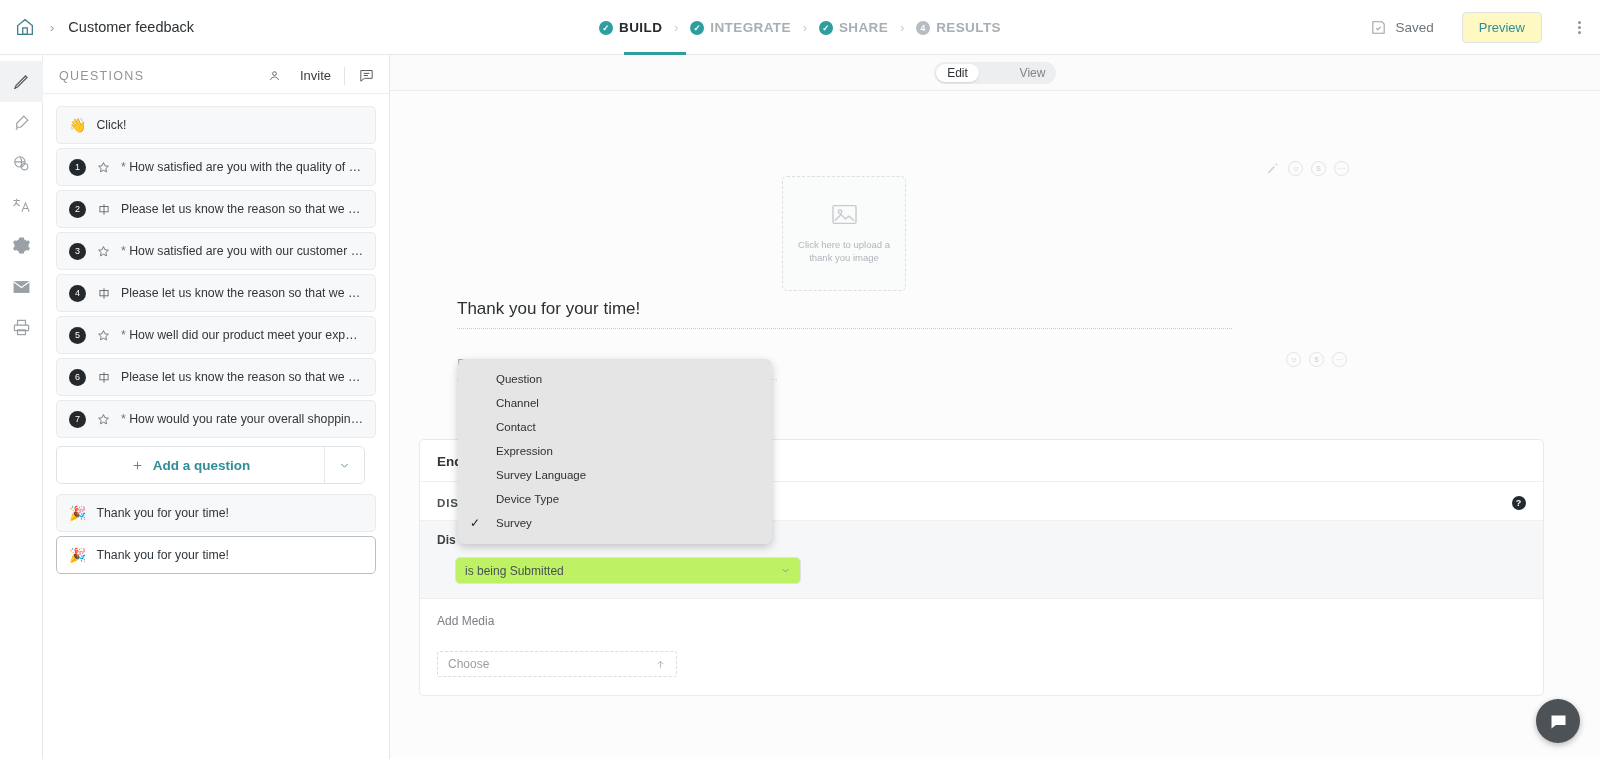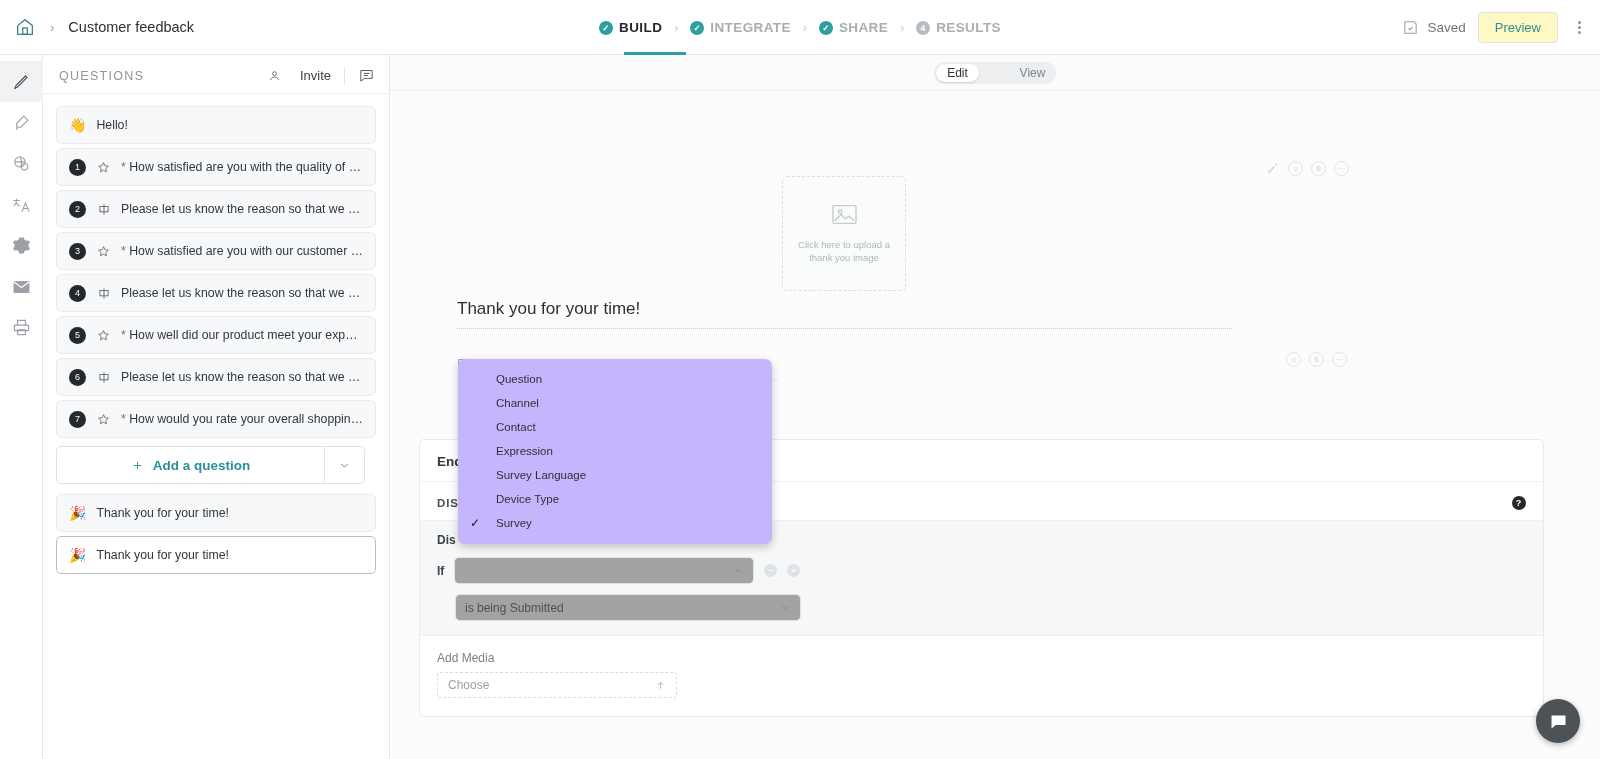--- a/index.html
+++ b/index.html
@@ -36,21 +36,21 @@
   .step.done .dot { background: #2f9e9e; }
   .step.todo .dot { background: #b6bcc1; }
   .step.active .label { color: #24292d; font-weight: bold; }
   .step .label { color: #a7aeb4; font-weight: bold; }
   .step.done:not(.active) .label { color: #a7aeb4; }
   .step-sep { color: #c3c9cd; font-size: 12px; margin: 0 2px; }
   .step-underline {
     position: absolute; bottom: 0; left: 0; height: 3px; background: #2f9e9e;
   }
 
-  .topright { position: absolute; right: 12px; top: 0; height: 55px; display: flex; align-items: center; gap: 12px; }
+  .topright { position: absolute; right: 12px; top: 0; height: 55px; display: flex; align-items: center; gap: 28px; }
   .saved { display: flex; align-items: center; gap: 8px; font-size: 13.5px; color: #6d757b; }
   .preview-btn {
     border: 1px solid #dfe3e6; border-radius: 4px; background: #fef9c3;
     color: #2f8e97; font-size: 13px; padding: 7px 16px; cursor: pointer;
   }
   .kebab { width: 18px; height: 22px; display:flex; flex-direction:column; align-items:center; justify-content:center; gap:2px; cursor:pointer;}
   .kebab i { width: 3px; height: 3px; border-radius: 50%; background: #8d9499; display:block;}
 
   
   .rail {
@@ -164,39 +164,39 @@
                    display: flex; align-items: center; }
   .help-dot {
     width: 14px; height: 14px; border-radius: 50%; background: #24292d; color: #fff;
     font-size: 9px; display: flex; align-items: center; justify-content: center; margin-left: auto; cursor: pointer;
   }
   .cond-band { margin: 10px 0 0 0; background: #f6f7f8; border-top: 1px solid #eef0f1; border-bottom: 1px solid #eef0f1;
                padding: 12px 17px 14px 17px; }
   .cond-line { display: flex; align-items: center; gap: 10px; font-size: 12px; color: #3b4146; margin-bottom: 10px; }
   .cond-line b { font-weight: bold; }
   .sel {
-    border: 1px solid #dfe3e6; background: #a3a3a3; border-radius: 5px; height: 27px;
+    border: 1px solid #dfe3e6; background: #bef264; border-radius: 5px; height: 27px;
     display: flex; align-items: center; padding: 0 9px; font-size: 12px; color: #4a5156;
     justify-content: space-between; cursor: pointer;
   }
   .sel .cv { color: #7d848a; }
   .circ-btn { width: 13px; height: 13px; border-radius: 50%; background: #dfe2e5; color: #fff;
               font-size: 10px; line-height: 1; display: flex; align-items: center; justify-content: center; cursor: pointer; }
   .media { padding: 15px 17px 18px 17px; }
-  .media-label { font-size: 12px; color: #7b8187; margin-bottom: 7px; }
+  .media-label { font-size: 12px; color: #7b8187; margin-bottom: 23px; }
   .choose {
     width: 240px; height: 26px; border: 1px dashed #d9dde0; border-radius: 3px;
     display: flex; align-items: center; justify-content: space-between; padding: 0 10px;
     font-size: 12px; color: #9aa0a6; cursor: pointer;
   }
 
   
   .dropdown {
     position: absolute; left: 458px; top: 359px; width: 314px;
-    background: #c4b5fd; border-radius: 7px; box-shadow: 0 3px 9px rgba(0,0,0,.22);
+    background: #e5e5e5; border-radius: 7px; box-shadow: 0 3px 9px rgba(0,0,0,.22);
     padding: 8px 0 9px 0; z-index: 40; text-align: right;
   }
   .dd-item { height: 24px; display: flex; align-items: center; font-size: 11.5px; color: #2d3135;
              padding-left: 38px; position: relative; cursor: pointer; }
   .dd-item .check { position: absolute; left: 12px; font-size: 12px; color: #1b1d20; }
 
   .chat-fab {
     position: absolute; right: 20px; bottom: 16px; width: 44px; height: 44px;
     border-radius: 50%; background: #4d5256; display: flex; align-items: center; justify-content: center;
     box-shadow: 0 2px 6px rgba(0,0,0,.28); cursor: pointer;
@@ -327,21 +327,21 @@
           <path d="M4 5h16v11H9l-5 4z"></path>
             <path d="M8 9h8M8 12h6"></path>
         </svg>
       </span>
     </div>
 
     <div class="qlist">
 
       <div class="qrow">
         <span class="emoji">👋</span>
-        <span class="qtext">Hello!</span>
+        <span class="qtext">Click!</span>
       </div>
 
       <div class="qrow">
         <span class="qnum">1</span>
         <span class="qicon">
           <svg width="13" height="13" viewBox="0 0 24 24" fill="none" stroke="#55595d" stroke-width="1.4">
               <path d="M12 3l2.7 5.8 6.3.7-4.7 4.3 1.3 6.2L12 17l-5.6 3 1.3-6.2L3 9.5l6.3-.7z"></path>
             </svg>
         </span>
         <span class="qtext"><span class="req">*</span> <span>How satisfied are you with the quality of our product?</span></span>
@@ -498,33 +498,20 @@
 
       <div class="logic-card">
         <div class="logic-head">End Y</div>
         <div class="section-label">
           <span>DISP</span>
           <span class="help-dot">?</span>
         </div>
         <div class="cond-band">
           <div class="cond-line">
             <b>Dis</b>
-          </div>
-          <div class="cond-line">
-            <b>If</b>
-            <div class="sel" style="width:300px;">
-              <span class="cv"></span>
-              <span>
-                <svg width="11" height="11" viewBox="0 0 24 24" fill="none" stroke="#7d848a" stroke-width="1.8">
-                    <path d="M6 9l6 6 6-6"></path>
-                  </svg>
-              </span>
-            </div>
-            <span class="circ-btn">−</span>
-            <span class="circ-btn">+</span>
           </div>
           <div class="cond-line" style="margin-bottom:0;">
             <div class="sel" style="width:346px;margin-left:18px;">
               <span>is being Submitted</span>
               <span>
                 <svg width="11" height="11" viewBox="0 0 24 24" fill="none" stroke="#7d848a" stroke-width="1.8">
                     <path d="M6 9l6 6 6-6"></path>
                   </svg>
               </span>
             </div>

